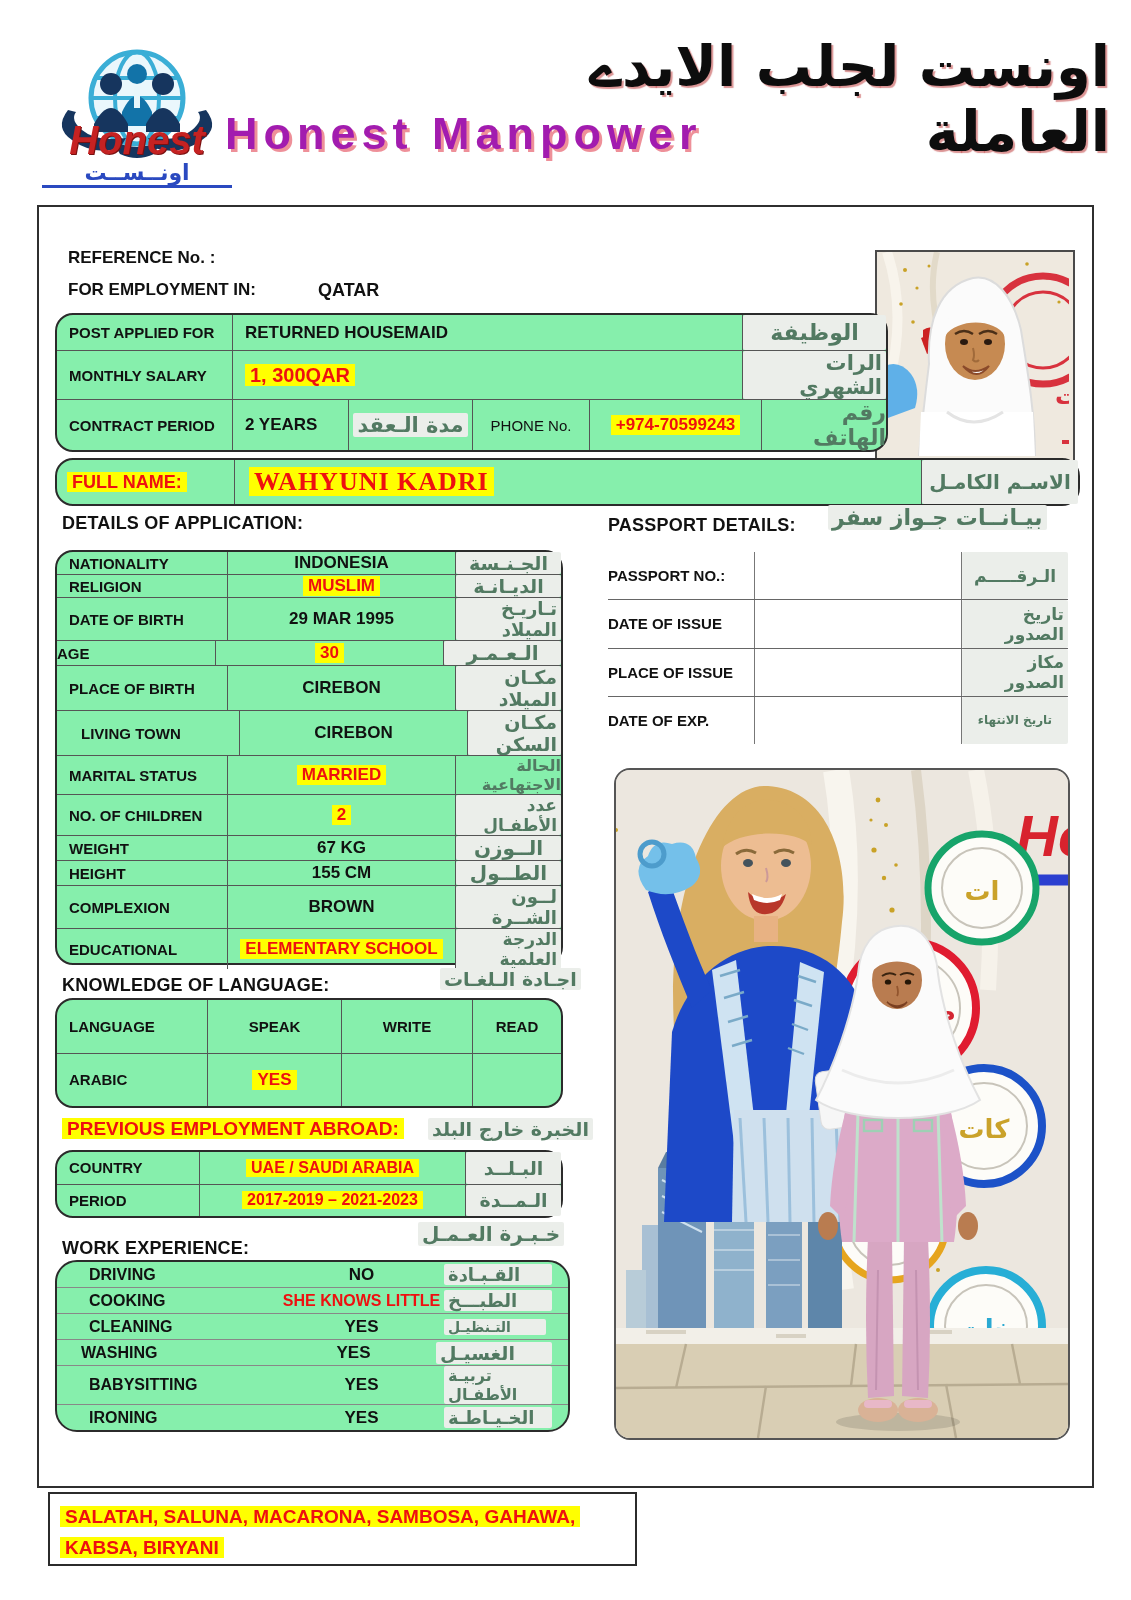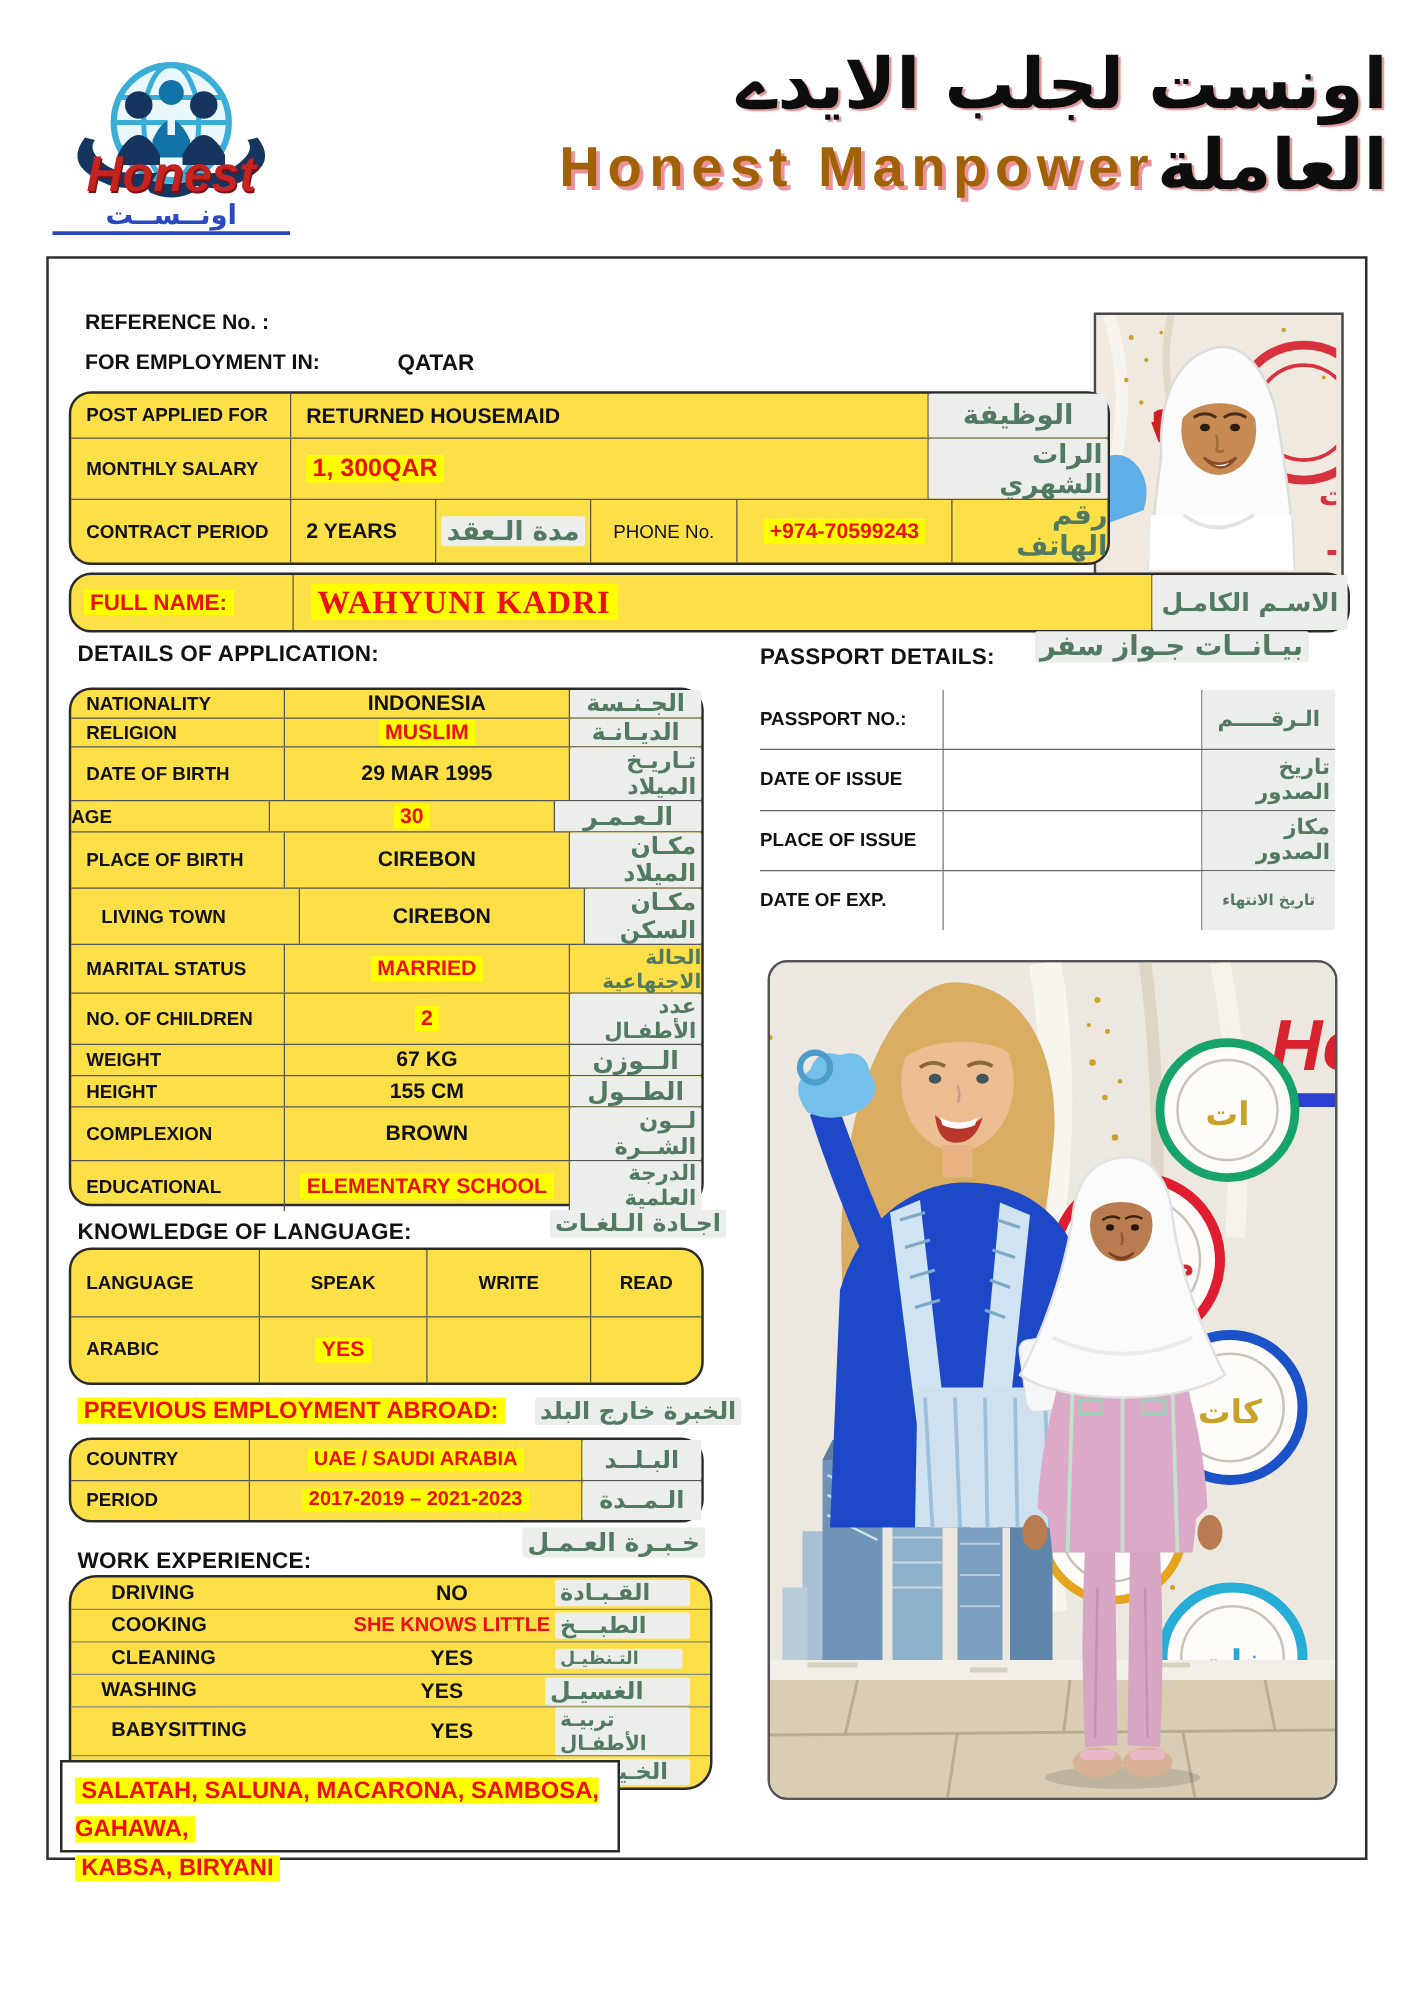--- a/index.html
+++ b/index.html
@@ -4,21 +4,21 @@
 <style>
   html,body{margin:0;padding:0;}
   body{width:1131px;height:1600px;background:#ffffff;position:relative;overflow:hidden;
        font-family:"Liberation Sans",sans-serif;color:#111;}
   .abs{position:absolute;}
   .b{font-weight:bold;}
   .hl{background:#ffff00;padding:0 5px;}
   .redtx{color:#ee1010;}
   .ar{font-family:"DejaVu Sans",sans-serif;color:#527a62;font-weight:bold;direction:rtl;unicode-bidi:embed;}
   .arhl{background:#ebeeea;padding:0 4px;border-radius:2px;}
-  .box{border:2px solid #2b2b2b;border-radius:18px;background:#fde047;box-sizing:border-box;}
+  .box{border:2px solid #2b2b2b;border-radius:18px;background:#86efac;box-sizing:border-box;}
   .sq{border:2px solid #2b2b2b;background:#fff;box-sizing:border-box;}
   .frame{border:2px solid #2f2f2f;box-sizing:border-box;}
   .flexr{display:flex;align-items:center;}
   .vline{border-left:1.6px solid #555;align-self:stretch;}
   .rowsep{border-top:1.6px solid #555;}
   .cellmid{display:flex;align-items:center;justify-content:center;align-self:stretch;}
   .dt{display:flex;flex-direction:column;}
   .dt>.r{flex:1;display:flex;align-items:center;}
   .lbl{font-weight:bold;font-size:15px;}
   .val{font-weight:bold;font-size:17px;}
@@ -45,21 +45,21 @@
     <path d="M26,70 q-14,18 4,30 q22,16 48,8 l6,-10 q-30,4 -44,-8 q-12,-10 -6,-18 z" fill="#16355e"></path>
     <path d="M164,70 q14,18 -4,30 q-22,16 -48,8 l-6,-10 q30,4 44,-8 q12,-10 6,-18 z" fill="#16355e"></path>
     <path d="M70,100 q25,14 50,0 l-8,14 q-17,8 -34,0 z" fill="#16355e"></path>
   </svg>
   <div class="abs" style="left:0px;top:78px;width:190px;text-align:center;font-size:40px;font-weight:bold;font-style:italic;color:#c52222;text-shadow:1px 1px 0 #7a1010;">Honest</div>
   <div class="abs" style="left:0px;top:120px;width:190px;text-align:center;font-size:22px;font-weight:bold;color:#2a49c0;font-family:'DejaVu Sans',sans-serif;border-bottom:3px solid #2a49c0;">اونــســت</div>
 </div>
 
 <div class="abs ar" style="left:420px;top:34px;width:690px;text-align:right;font-size:56px;font-weight:bold;color:#0d0d0d;text-shadow:2px 2px 1px rgba(190,60,60,.55);">اونست لجلب الايدے العاملة</div>
 
-<div class="abs" style="left:225px;top:108px;width:700px;text-align:right;font-size:45px;font-weight:bold;color:#a16207;letter-spacing:6px;text-shadow:3px 3px 0 rgba(235,125,135,.85);">Honest Manpower</div>
+<div class="abs" style="left:225px;top:108px;width:700px;text-align:left;font-size:45px;font-weight:bold;color:#a21caf;letter-spacing:6px;text-shadow:3px 3px 0 rgba(235,125,135,.85);">Honest Manpower</div>
 
 <div class="abs frame" style="left:37px;top:205px;width:1057px;height:1283px;"></div>
 
 <div class="abs lbl" style="left:68px;top:248px;font-size:17px;">REFERENCE No. :</div>
 <div class="abs lbl" style="left:68px;top:280px;font-size:17px;">FOR EMPLOYMENT IN:</div>
 <div class="abs lbl" style="left:318px;top:280px;font-size:18px;">QATAR</div>
 
 <div class="abs" style="left:875px;top:250px;width:196px;height:208px;border:2px solid #4a4a4a;overflow:hidden;background:#efe9df;">
   <svg width="192" height="204" viewBox="0 0 192 204">
     <rect width="192" height="204" fill="#efe9df"></rect>
@@ -518,16 +518,16 @@
     <div class="cellmid val" style="width:165px;">YES</div>
     <div class="ar arhl" style="flex:1;text-align:left;margin-right:16px;font-size:16px;">تربيـة الأطفـال</div>
   </div>
   <div class="r worksep">
     <div class="lbl" style="width:190px;padding-left:32px;font-size:16px;">IRONING</div>
     <div class="cellmid val" style="width:165px;">YES</div>
     <div class="ar arhl" style="flex:1;text-align:left;margin-right:16px;font-size:18px;">الخـيـاطـة</div>
   </div>
 </div>
 
-<div class="abs sq" style="left:48px;top:1408px;width:448px;height:74px;padding:8px 10px;box-sizing:border-box;">
+<div class="abs sq" style="left:48px;top:1492px;width:589px;height:74px;padding:8px 10px;box-sizing:border-box;">
   <div style="line-height:30px;"><span class="hl redtx b" style="font-size:19px;">SALATAH, SALUNA, MACARONA, SAMBOSA, GAHAWA,</span></div>
   <div style="line-height:30px;"><span class="hl redtx b" style="font-size:19px;">KABSA, BIRYANI</span></div>
 </div>
 
 </body></html>

